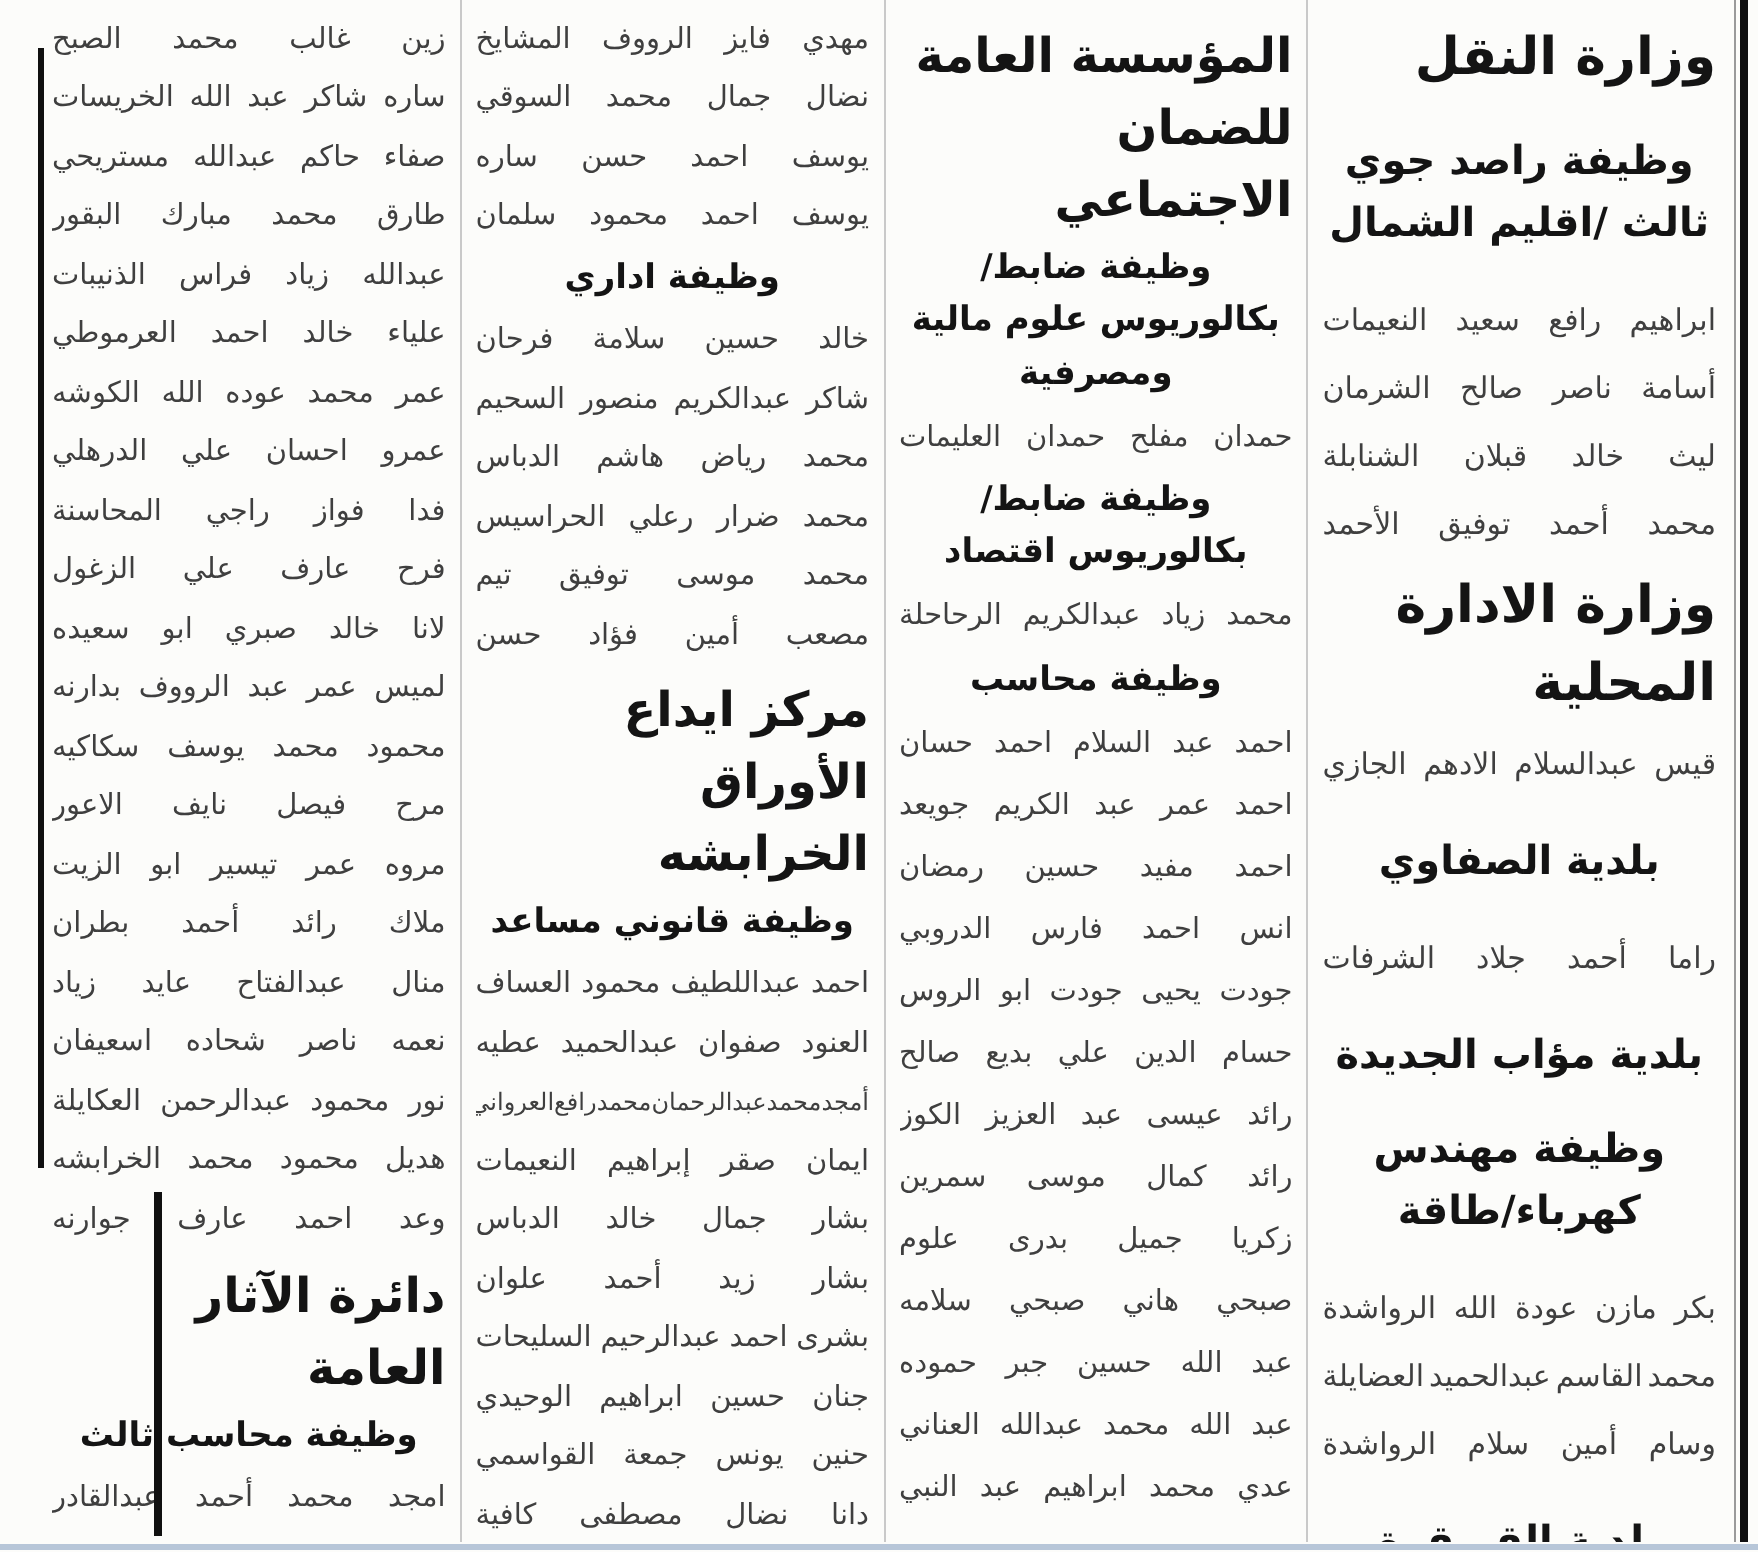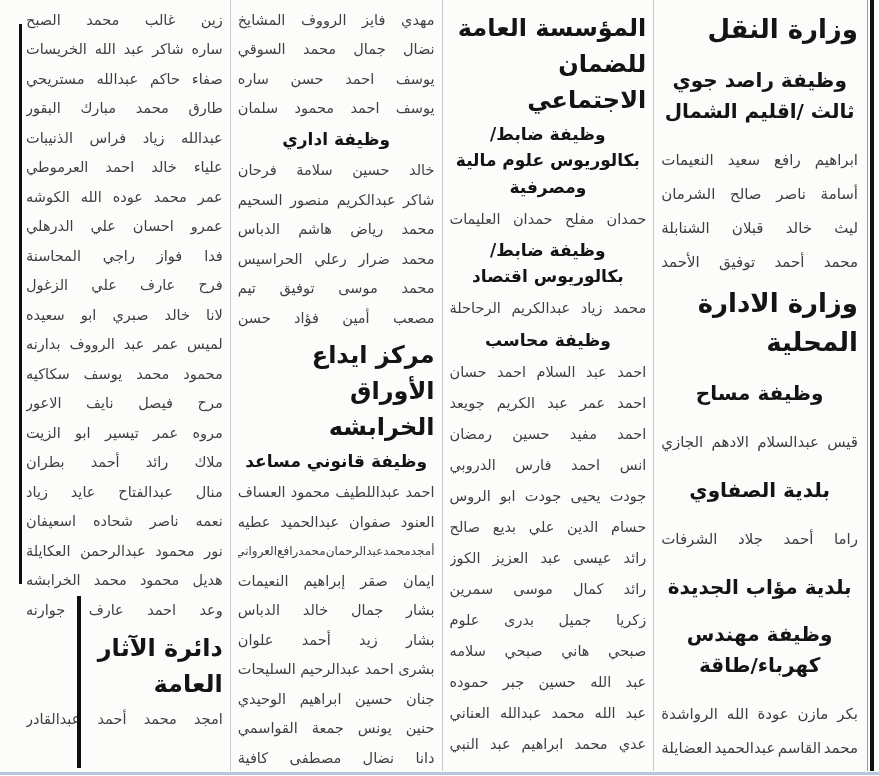--- a/index.html
+++ b/index.html
@@ -118,21 +118,20 @@
         <span>قبلان</span>
         <span>الشنابلة</span>
       </div>
       <div class="name">
         <span>محمد</span>
         <span>أحمد</span>
         <span>توفيق</span>
         <span>الأحمد</span>
       </div>
       <div class="h1">وزارة الادارة المحلية</div>
-      <div class="h2">وظيفة مساح</div>
       <div class="name">
         <span>قيس</span>
         <span>عبدالسلام</span>
         <span>الادهم</span>
         <span>الجازي</span>
       </div>
       <div class="h2">بلدية الصفاوي</div>
       <div class="name">
         <span>راما</span>
         <span>أحمد</span>
@@ -520,20 +519,21 @@
         <span>محمد</span>
         <span>الخرابشه</span>
       </div>
       <div class="name">
         <span>وعد</span>
         <span>احمد</span>
         <span>عارف</span>
         <span>جوارنه</span>
       </div>
       <div class="h1">دائرة الآثار العامة</div>
+      <div class="h2">وظيفة محاسب ثالث</div>
       <div class="name">
         <span>امجد</span>
         <span>محمد</span>
         <span>أحمد</span>
         <span>عبدالقادر</span>
       </div>
     </section>
 </main>
 
 <div class="edge-right-thin"></div>

